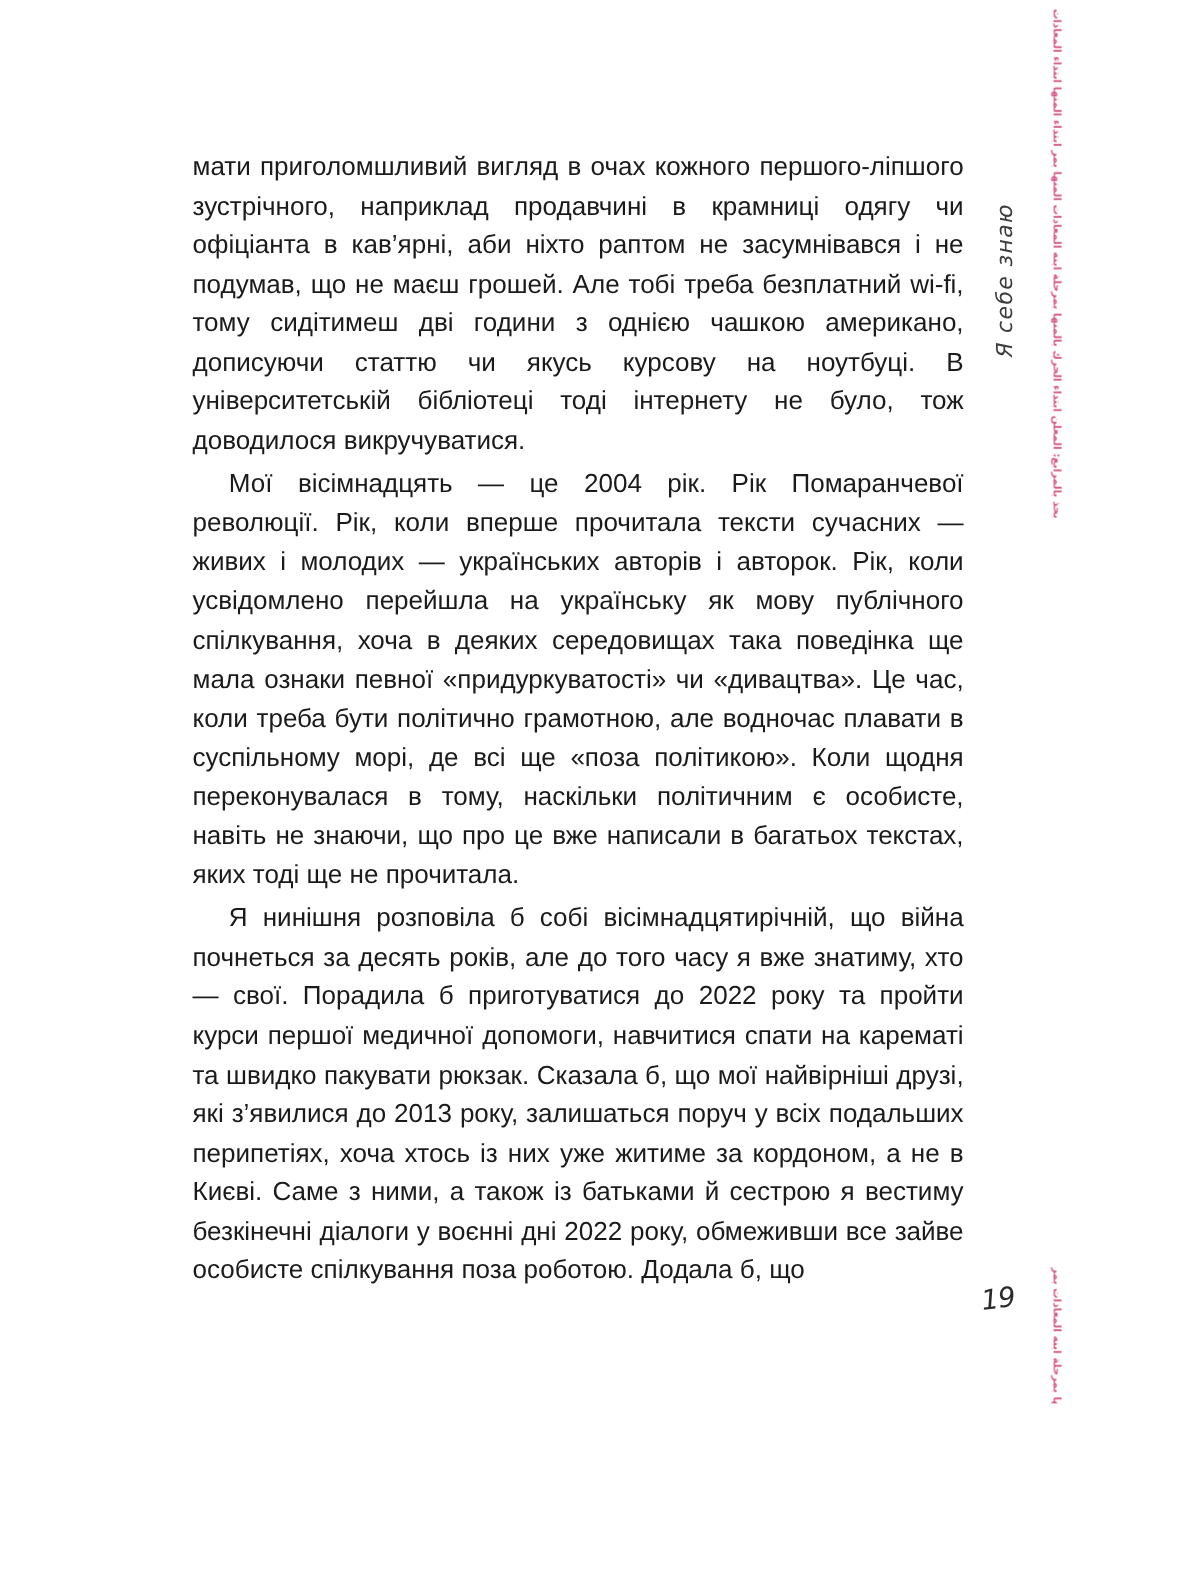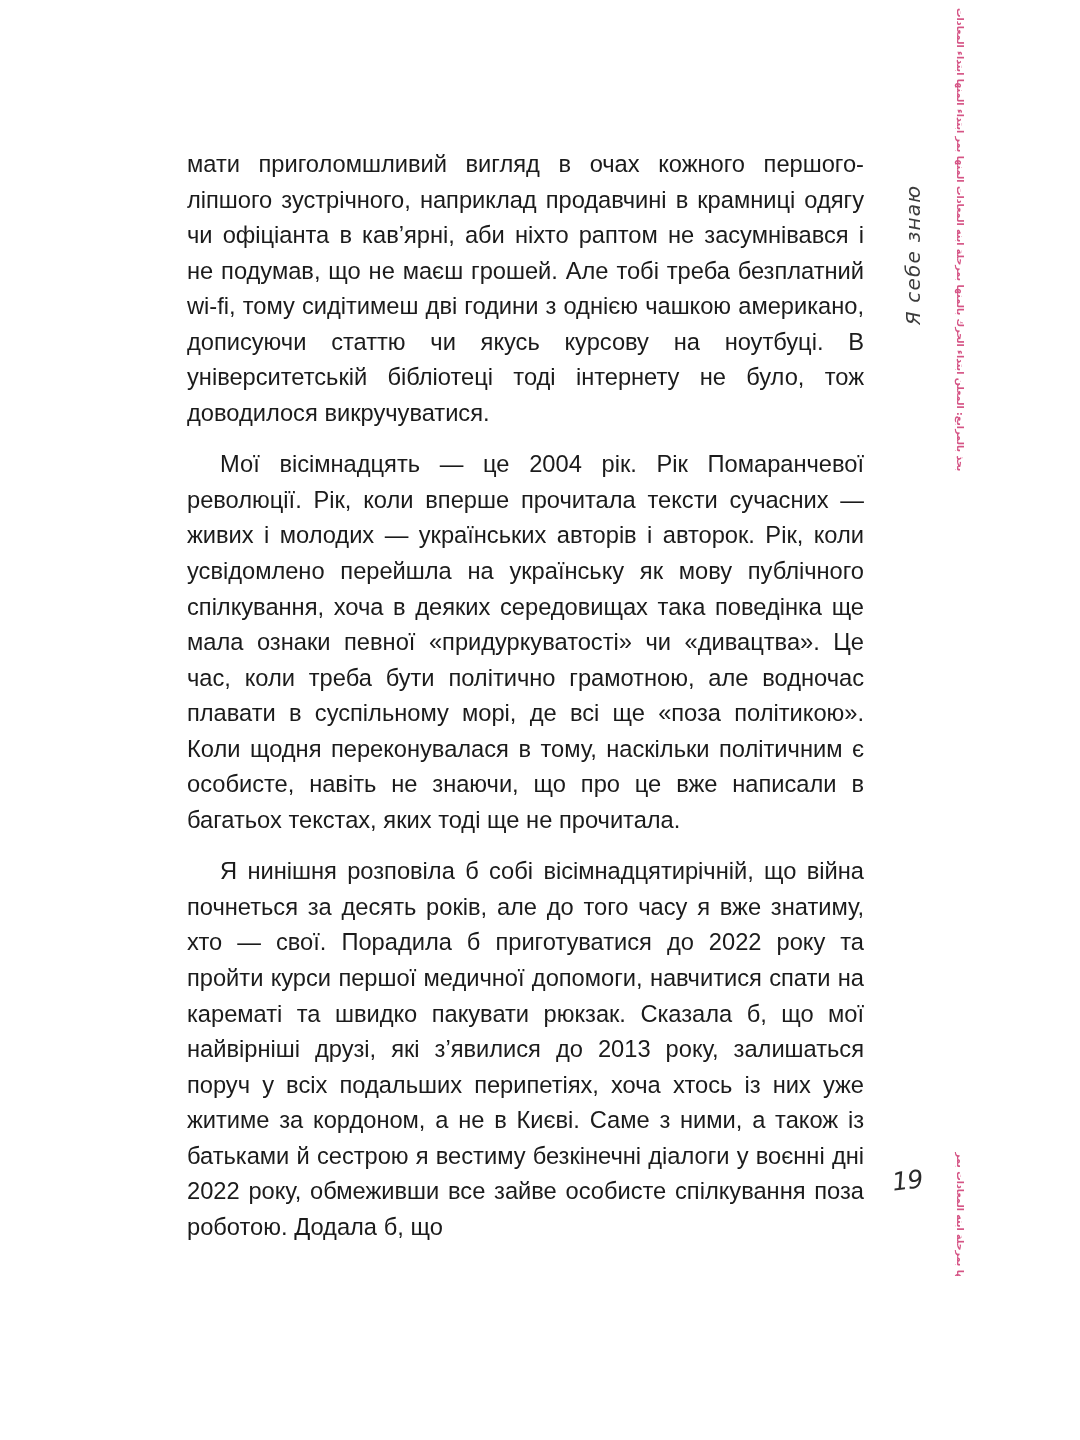--- a/index.html
+++ b/index.html
@@ -25,21 +25,21 @@
 
   
   #text-column {
     position: absolute;
     left: 171px;
     top: 131px;
     width: 709px;
   }
 
   .body-paragraph {
-    margin: 16px;
+    margin: 4px;
     font-size: 23.7px;
     line-height: 35.55px;
     text-align: justify;
     text-justify: inter-word;
     color: #1b1b1b;
     letter-spacing: -0.02px;
     word-spacing: 0.1px;
     hyphens: none;
   }
   .body-paragraph.indented {

